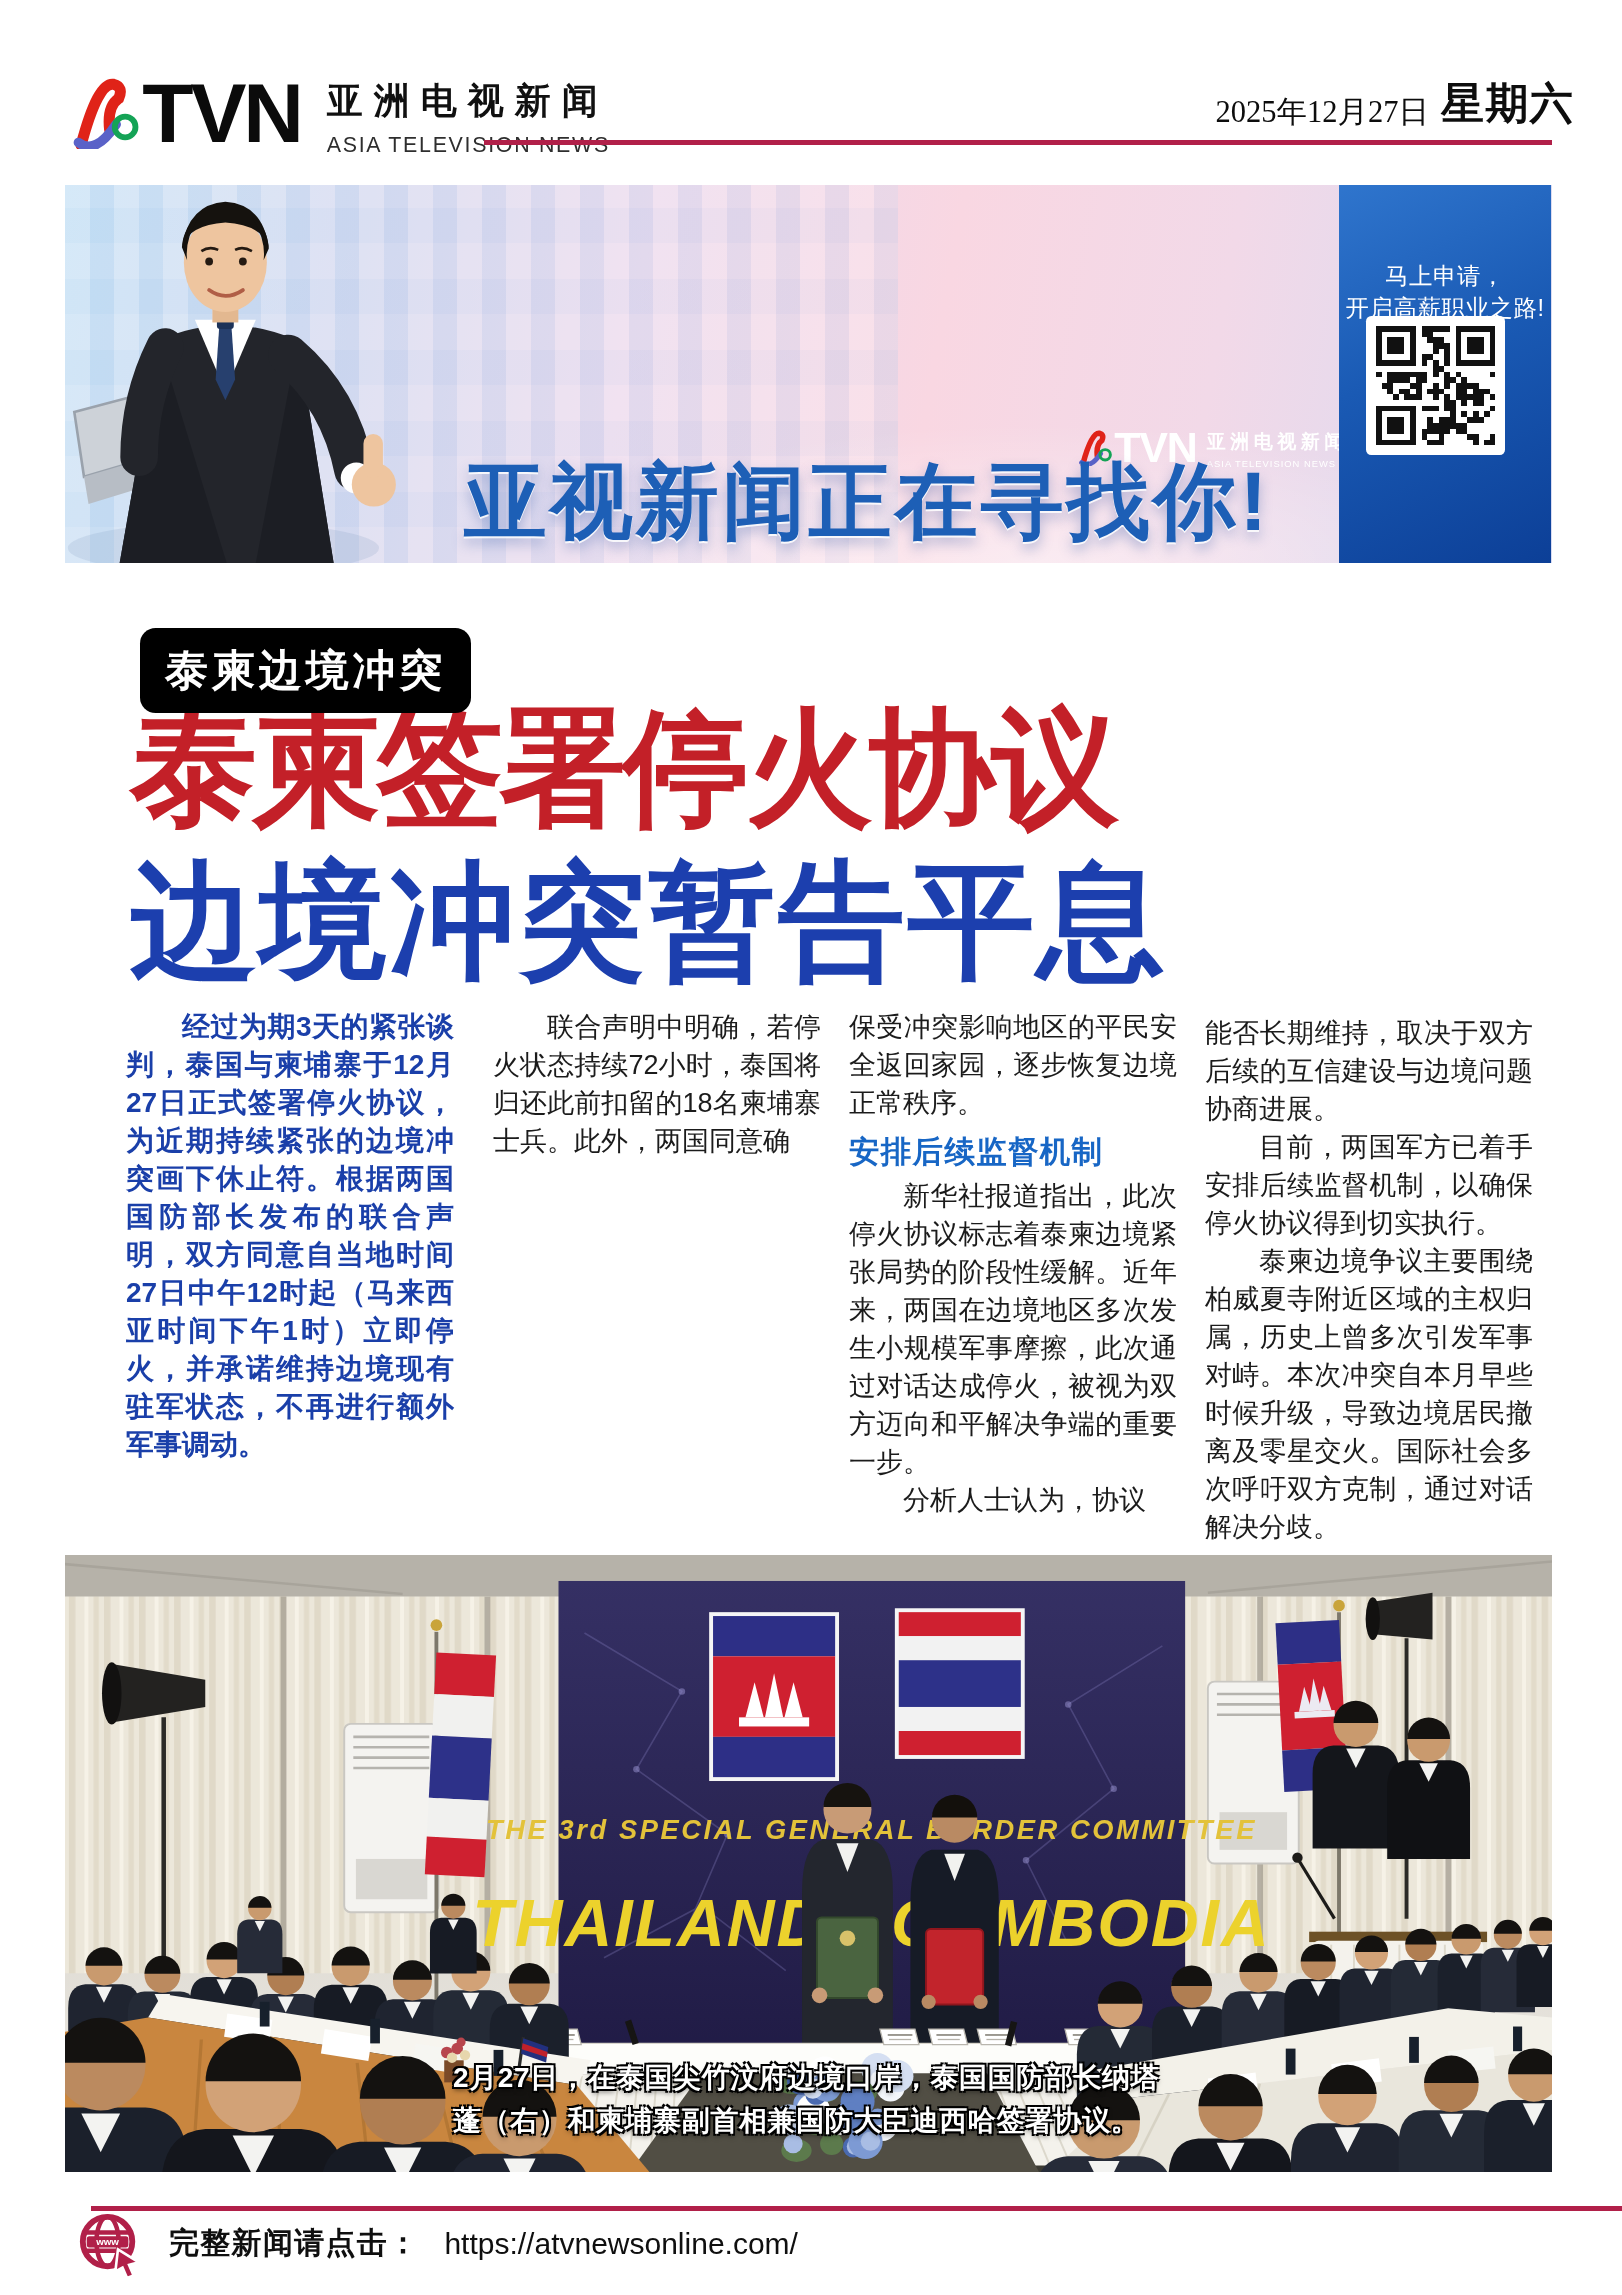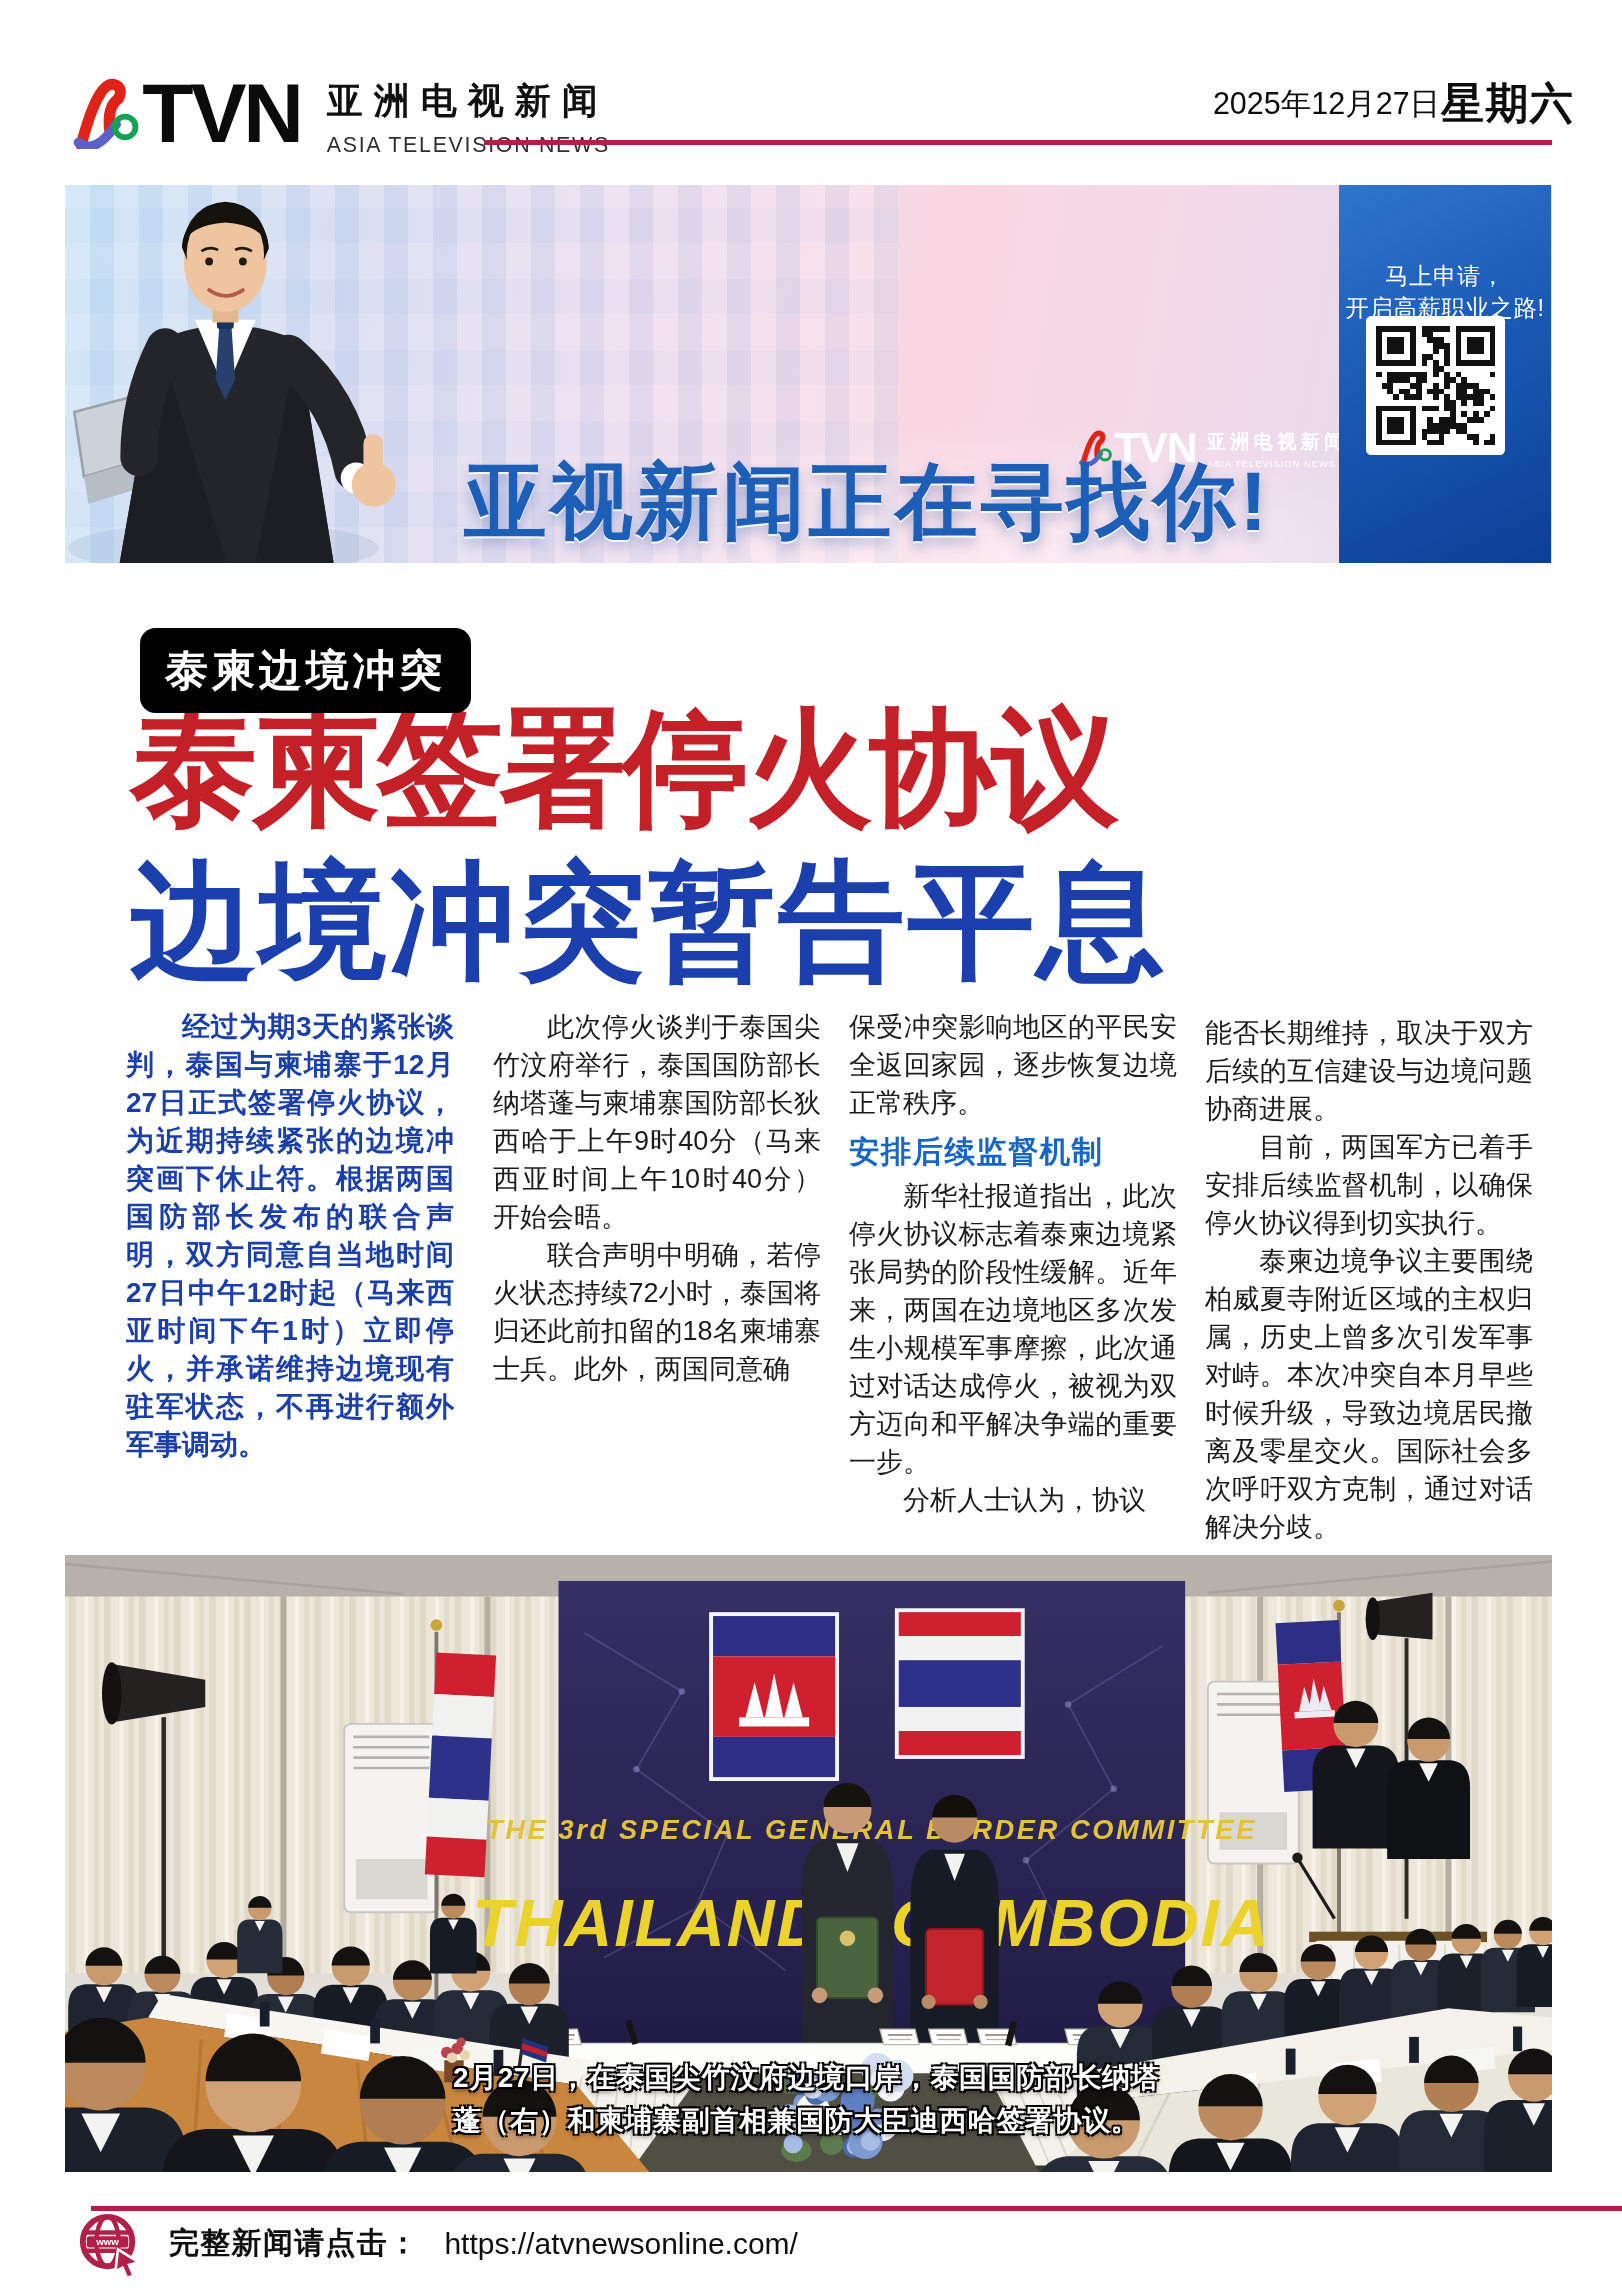--- a/index.html
+++ b/index.html
@@ -5,21 +5,21 @@
   html,body{margin:0;padding:0;background:#ffffff;font-family:"Liberation Sans","DejaVu Sans",sans-serif;}
   .page{position:relative;width:1623px;height:2295px;background:#fff;overflow:hidden;padding-left:24px;}
 
   
   .logo{position:absolute;left:73px;top:70px;display:flex;align-items:flex-start;}
   .logo-swoosh{width:68px;height:79px;margin-right:1.3px;}
   .logo-tvn{font-size:84px;font-weight:800;letter-spacing:-3.2px;line-height:1;color:#0b0b0b;margin-top:1.3px;}
   .logo-names{margin-left:26px;padding-top:6.5px;}
   .logo-cn{font-size:36px;font-weight:700;letter-spacing:11px;color:#101010;white-space:nowrap;}
   .logo-en{font-size:21.4px;letter-spacing:1.7px;color:#2e2e2e;margin-top:7.8px;white-space:nowrap;}
-  .date{position:absolute;right:73px;top:75px;display:flex;align-items:center;gap:1px;}
+  .date{position:absolute;right:73px;top:75px;display:flex;align-items:flex-end;gap:12px;font-family:Liberation Serif, serif;}
   .date-d{font-size:30.5px;color:#0d0d0d;}
   .date-w{font-size:43px;font-weight:900;color:#0d0d0d;letter-spacing:1.3px;}
   .head-rule{position:absolute;left:484px;top:140px;width:1068px;height:4.5px;background:#b12049;}
 
   
   .banner{position:absolute;left:65px;top:185px;width:1487px;height:378px;overflow:hidden;
     background:linear-gradient(100deg,#c9e2f5 0%,#d6d9ef 20%,#ecd9ec 38%,#f9d7e2 58%,#f2d9e8 76%,#d8dbf2 100%);}
   .banner::before{content:'';position:absolute;left:0;top:0;width:56%;height:100%;opacity:.45;
     background:repeating-linear-gradient(90deg,rgba(255,255,255,.35) 0 25px,rgba(150,195,235,.30) 25px 49px),
                repeating-linear-gradient(0deg,rgba(255,255,255,.22) 0 36px,rgba(165,205,240,.22) 36px 71px);}
@@ -372,21 +372,20 @@
   </div>
 
   <div class="tag">泰柬边境冲突</div>
   <div class="h1 h1a">泰柬签署停火协议</div>
   <div class="h1 h1b">边境冲突暂告平息</div>
 
   <div class="col col1">
     <p>经过为期3天的紧张谈判，泰国与柬埔寨于12月27日正式签署停火协议，为近期持续紧张的边境冲突画下休止符。根据两国国防部长发布的联合声明，双方同意自当地时间27日中午12时起（马来西亚时间下午1时）立即停火，并承诺维持边境现有驻军状态，不再进行额外军事调动。</p>
   </div>
   <div class="col col2">
-    <p>此次停火谈判于泰国尖竹汶府举行，泰国国防部长纳塔蓬与柬埔寨国防部长狄西哈于上午9时40分（马来西亚时间上午10时40分）开始会晤。</p>
     <p>联合声明中明确，若停火状态持续72小时，泰国将归还此前扣留的18名柬埔寨士兵。此外，两国同意确</p>
   </div>
   <div class="col col3">
     <p class="cont">保受冲突影响地区的平民安全返回家园，逐步恢复边境正常秩序。</p>
     <div class="subhead">安排后续监督机制</div>
     <p>新华社报道指出，此次停火协议标志着泰柬边境紧张局势的阶段性缓解。近年来，两国在边境地区多次发生小规模军事摩擦，此次通过对话达成停火，被视为双方迈向和平解决争端的重要一步。</p>
     <p>分析人士认为，协议</p>
   </div>
   <div class="col col4">
     <p class="cont">能否长期维持，取决于双方后续的互信建设与边境问题协商进展。</p>

